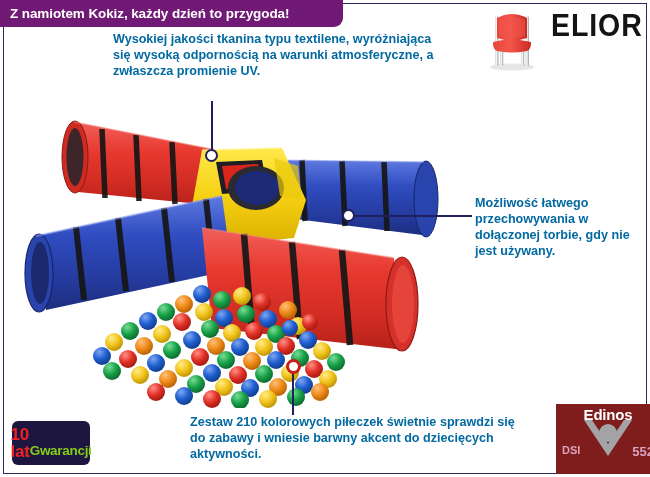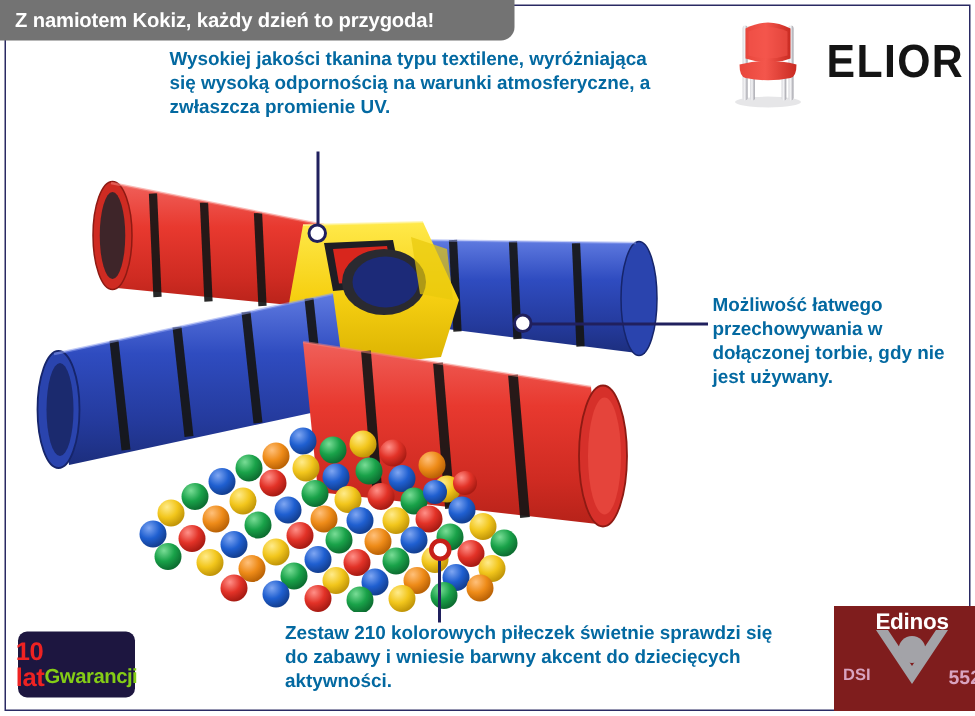--- a/index.html
+++ b/index.html
@@ -14,34 +14,34 @@
     background:#ffffff; overflow:hidden;
   }
   
   .frame {
     position:absolute; left:3px; top:3px; width:644px; height:471px;
     border:1.5px solid #2a2a63; pointer-events:none;
   }
   
   .banner {
     position:absolute; left:0; top:0; width:343px; height:27px;
-    background:#737373;
+    background:#701a75;
     border-bottom-right-radius:9px;
     display:flex; align-items:center;
     padding-left:10px;
     z-index:20;
   }
   .banner-text {
     color:#ffffff; font-size:13.5px; font-weight:bold;
     letter-spacing:-0.1px; white-space:nowrap;
   }
   
   .logo {
     position:absolute; left:483px; top:8px; width:160px; height:66px;
-    display:flex; align-items:center; z-index:15;
+    display:flex; z-index:15;
   }
   .logo-chair { width:58px; height:64px; position:relative; flex:0 0 auto; }
   .logo-word {
     font-size:31px; font-weight:bold; color:#141414;
     letter-spacing:1px; margin-left:6px;
     font-family:"Liberation Sans", sans-serif;
     transform:scaleX(0.92);
   }
   
   .photo {

